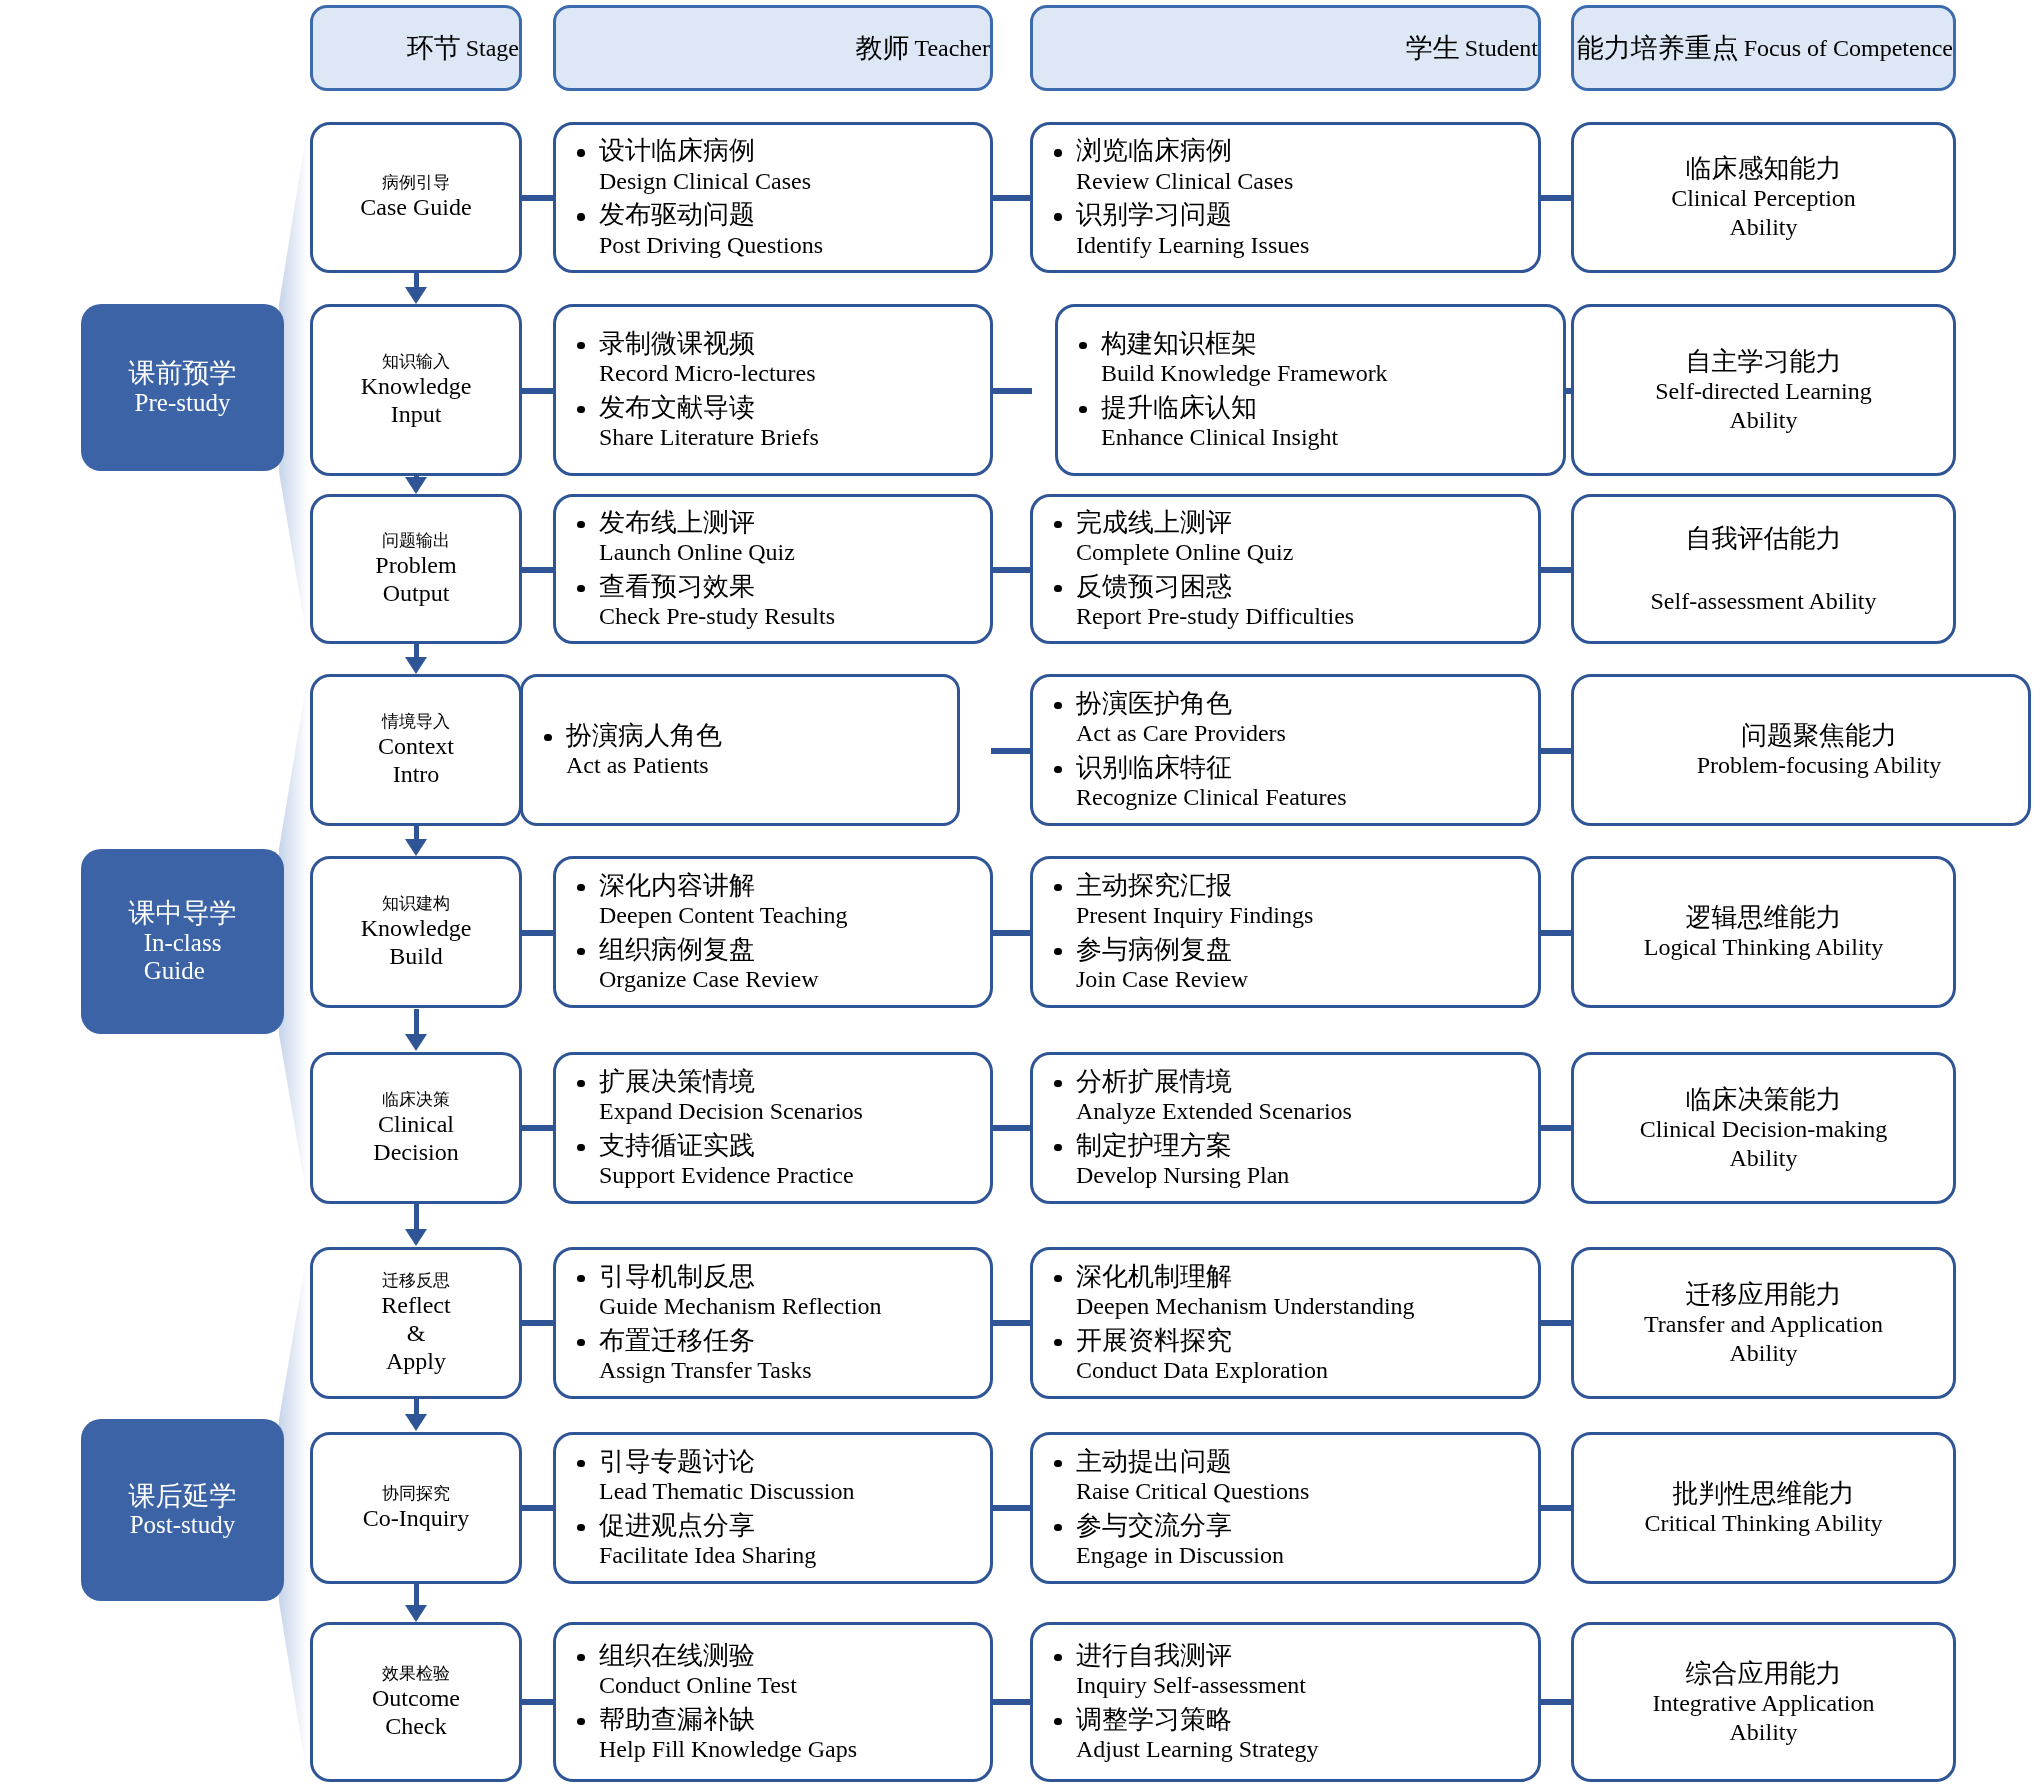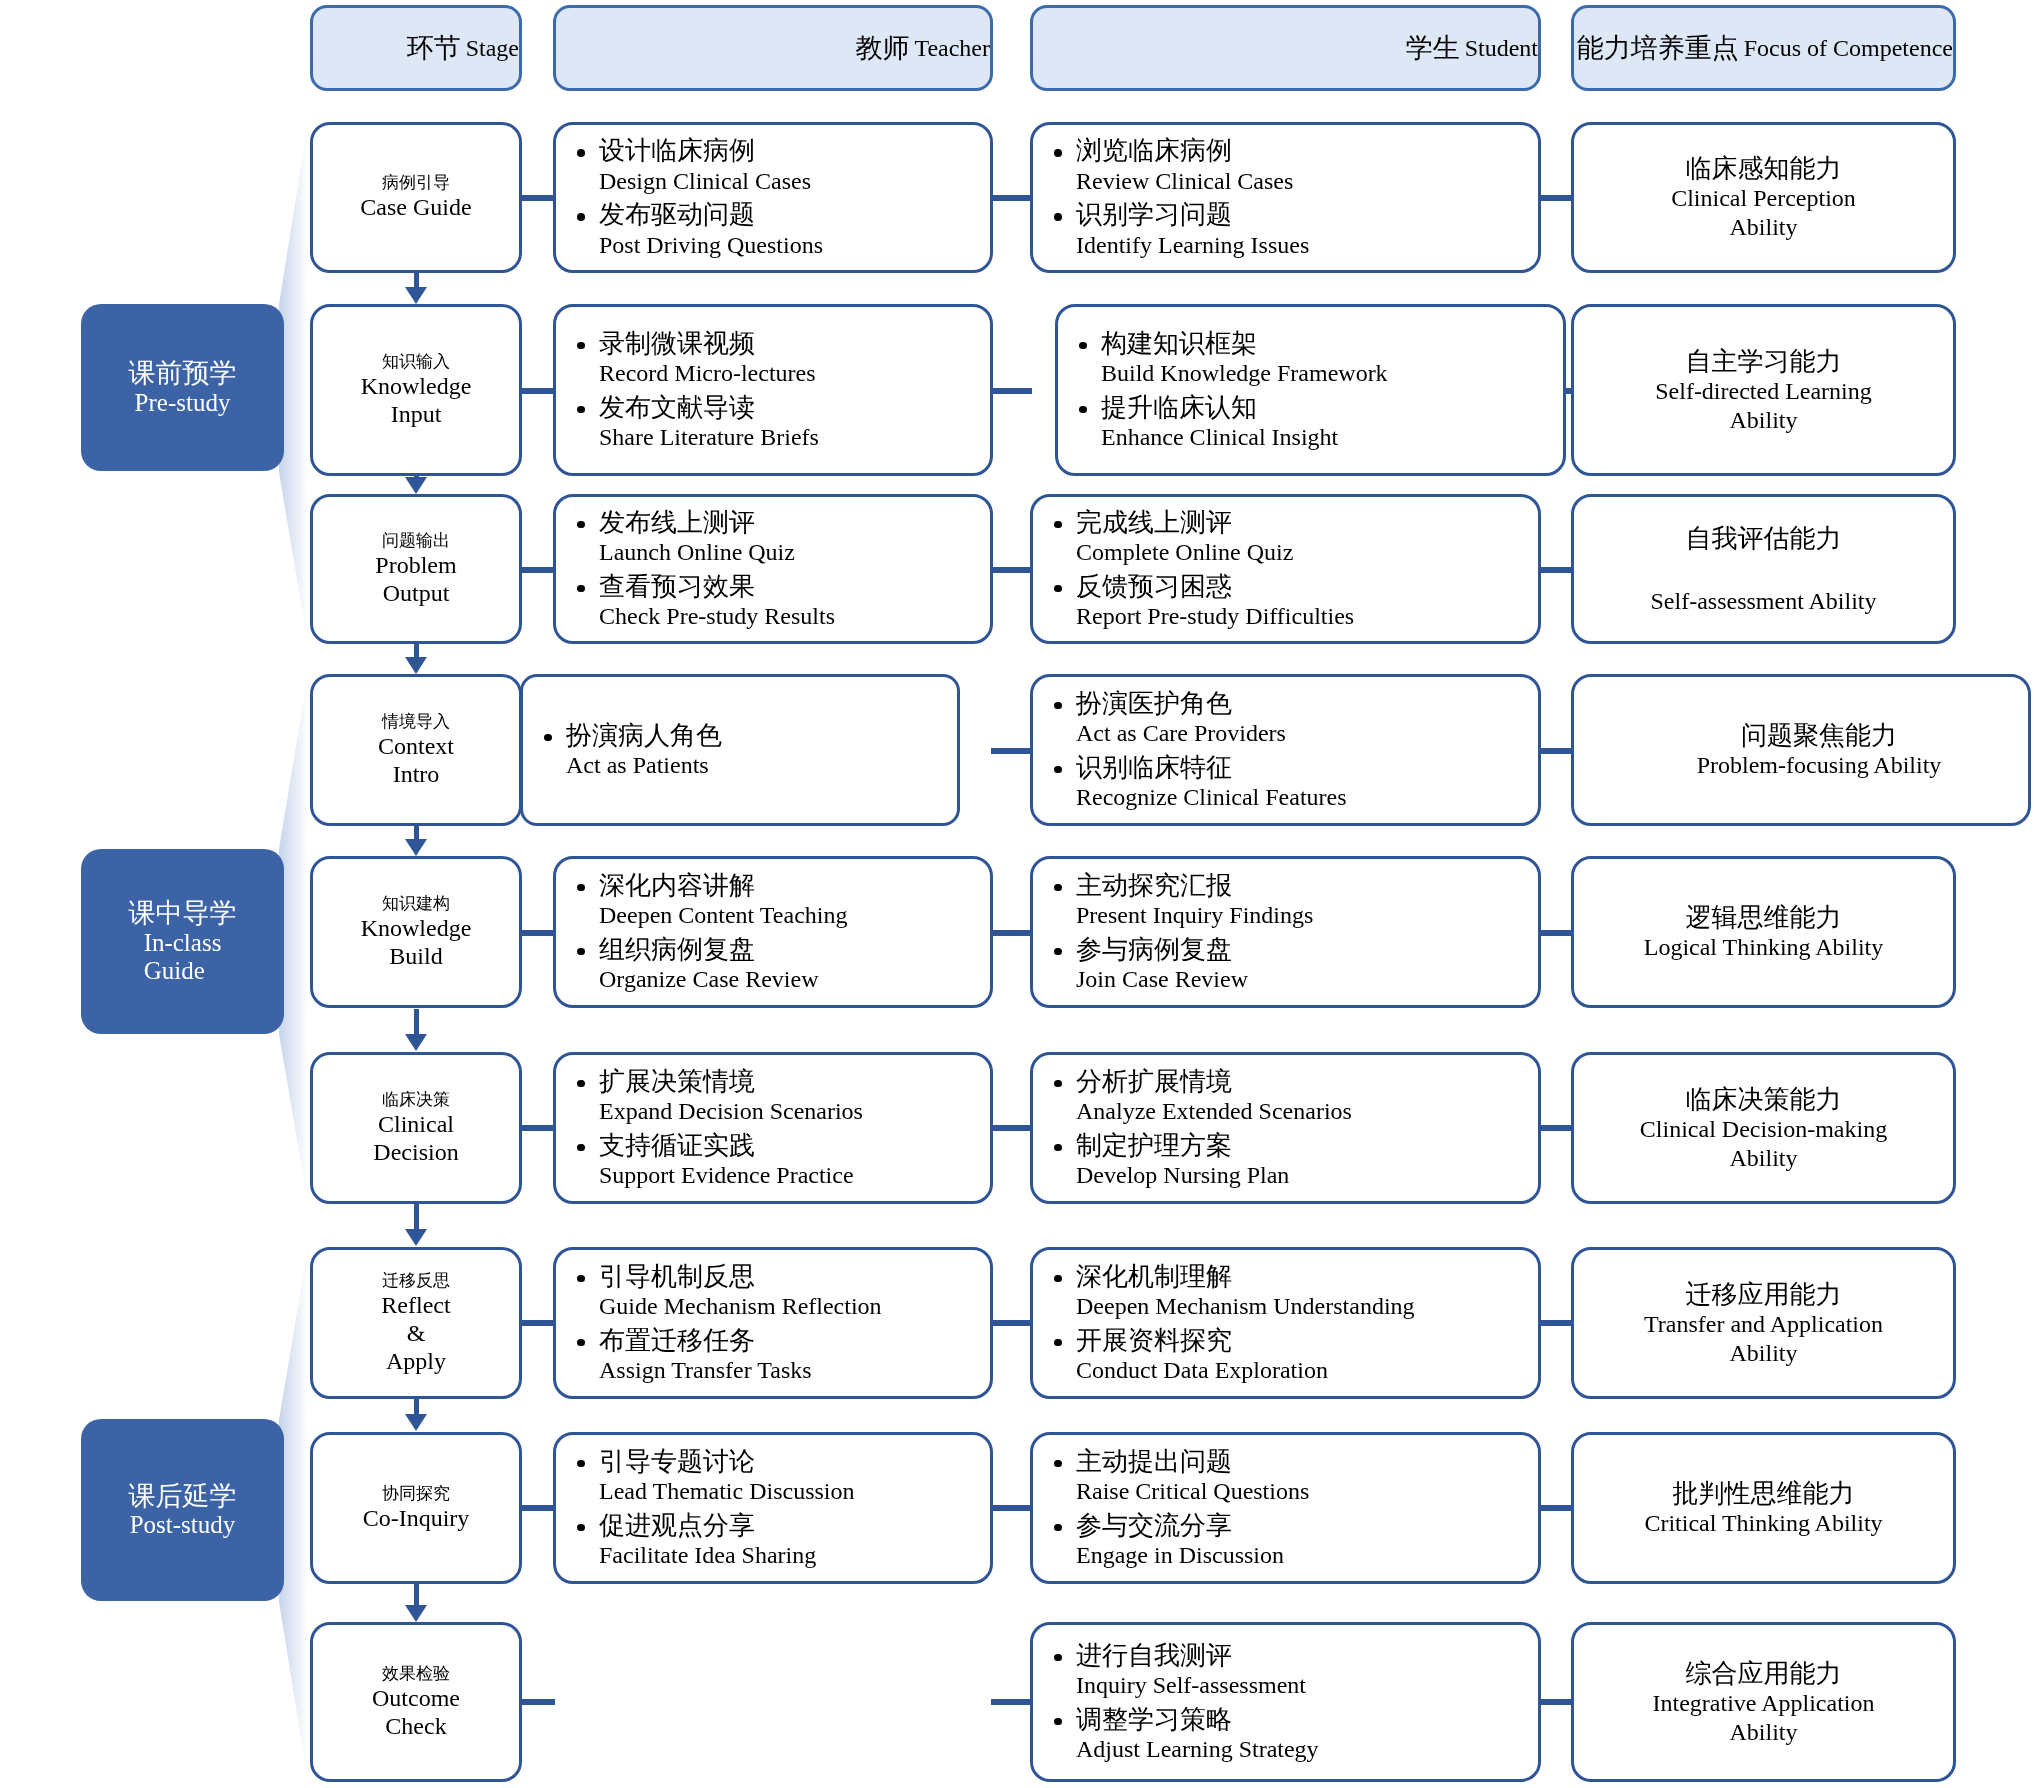--- a/index.html
+++ b/index.html
@@ -462,20 +462,32 @@
     <div class="hconn" style="left: 520px; top: 1505px; width: 35px;"></div>
     <div class="hconn" style="left: 991px; top: 1505px; width: 41px;"></div>
     <div class="hconn" style="left: 1539px; top: 1505px; width: 34px;"></div>
     <div class="vline" style="left: 414px; top: 1584px; height: 23px;"></div>
     <div class="arrowhead" style="left: 405px; top: 1605px;"></div>
     <div class="cell stage" style="left: 310px; top: 1622px; width: 212px; height: 160px;">
       <div class="cn">效果检验</div>
       <div class="en">Outcome</div>
       <div class="en">Check</div>
     </div>
+    <div class="cell list" style="left: 553px; top: 1622px; width: 440px; height: 160px;">
+      <ul class="bul">
+        <li>
+          <span class="cn">组织在线测验</span>
+          <span class="en">Conduct Online Test</span>
+        </li>
+        <li>
+          <span class="cn">帮助查漏补缺</span>
+          <span class="en">Help Fill Knowledge Gaps</span>
+        </li>
+      </ul>
+    </div>
     <div class="cell list" style="left: 1030px; top: 1622px; width: 511px; height: 160px;">
       <ul class="bul">
         <li>
           <span class="cn">进行自我测评</span>
           <span class="en">Inquiry Self-assessment</span>
         </li>
         <li>
           <span class="cn">调整学习策略</span>
           <span class="en">Adjust Learning Strategy</span>
         </li>

